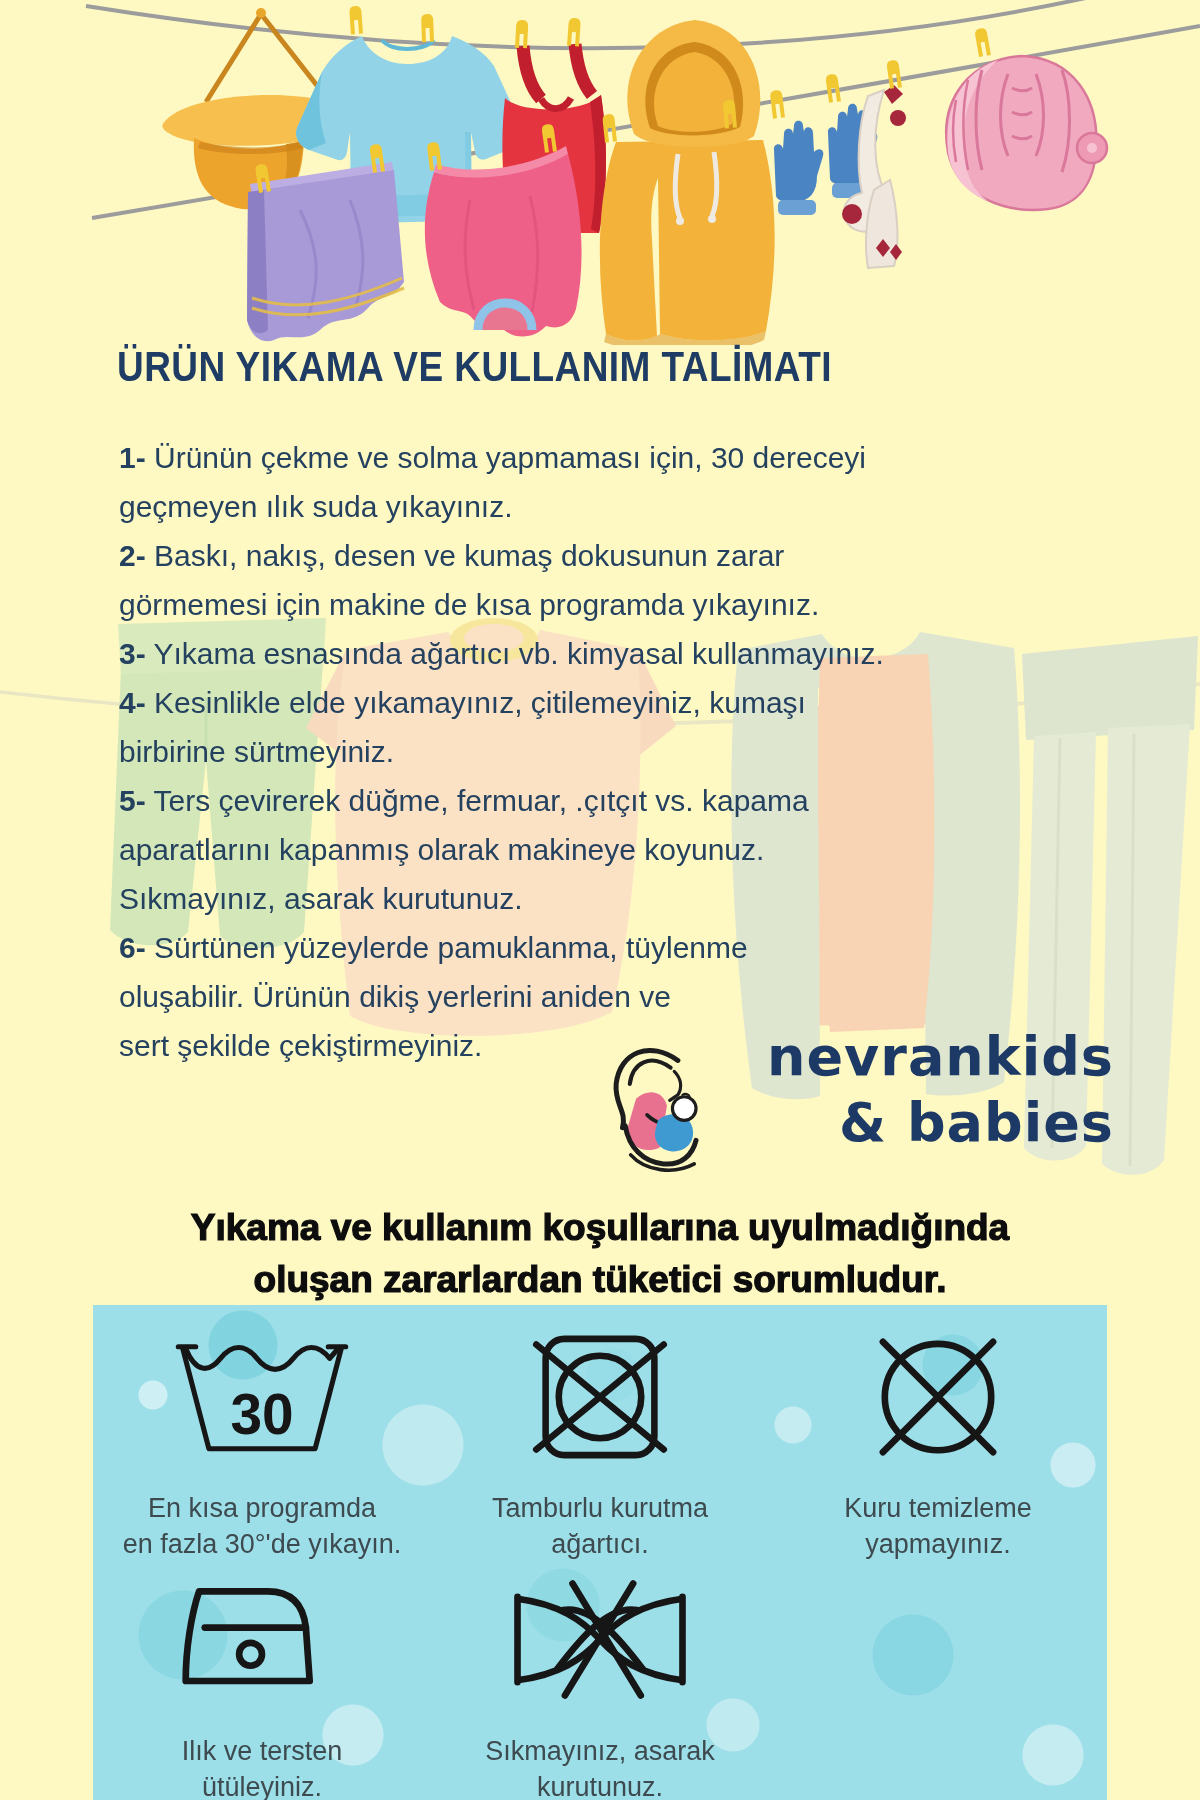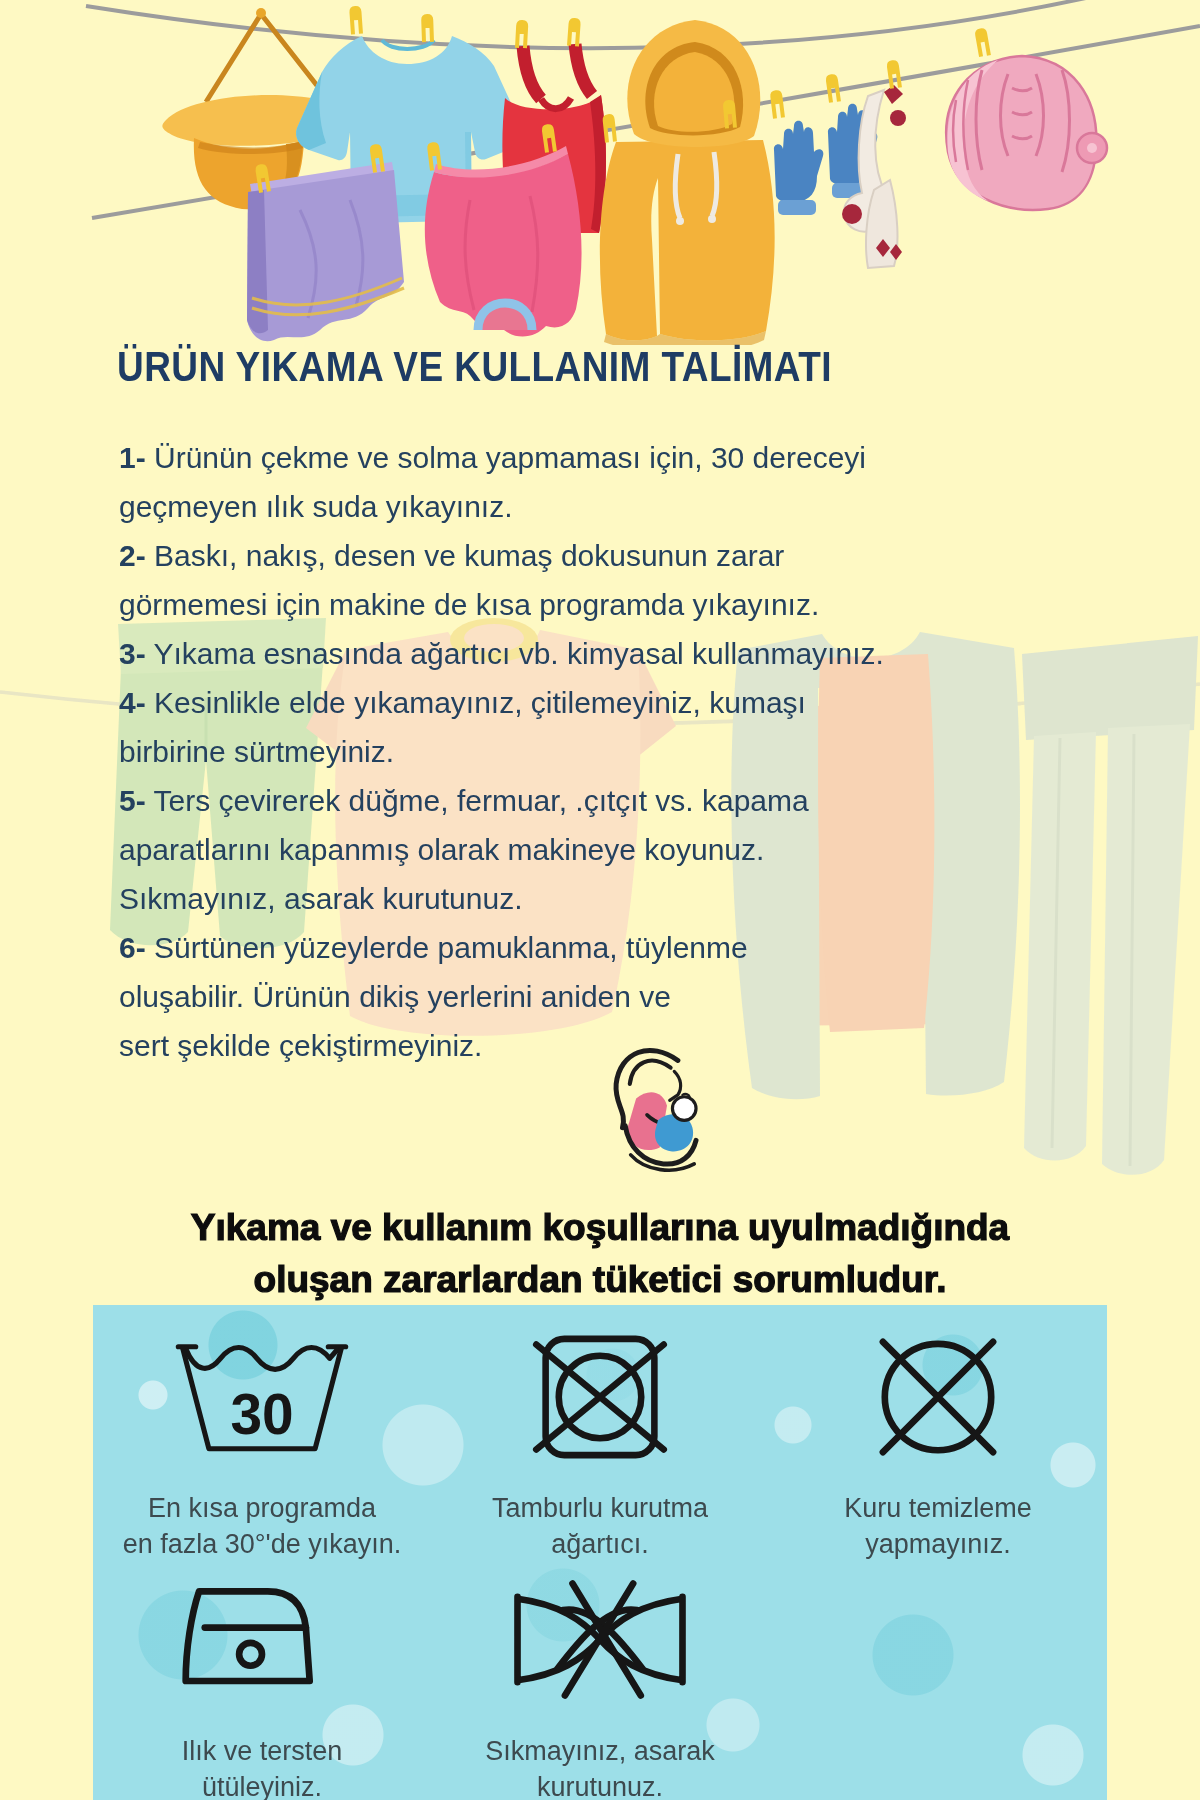--- a/index.html
+++ b/index.html
@@ -247,20 +247,24 @@
       <path d="M80 32 C58 16 38 26 35 50" stroke="#1d1d1d" stroke-width="4.5" fill="none" stroke-linecap="round"></path>
       <path d="M84 36 C92 44 93 54 88 62 L79 68" stroke="#1d1d1d" stroke-width="3.5" fill="none" stroke-linecap="round"></path>
       <path d="M42 66 C56 54 72 58 76 74 L68 120 C50 128 34 118 32 100 Z" fill="#e8718f"></path>
       <path d="M30 96 C34 120 50 136 72 138 C92 140 104 128 108 112" stroke="#1d1d1d" stroke-width="5.5" fill="none" stroke-linecap="round"></path>
       <path d="M54 84 C64 94 80 98 94 94" stroke="#1d1d1d" stroke-width="4" fill="none" stroke-linecap="round"></path>
       <path d="M66 90 C80 78 100 82 104 98 C108 114 96 126 80 124 C66 122 60 110 64 98 Z" fill="#3f9ad2"></path>
       <circle cx="95" cy="77" r="13" fill="#ffffff" stroke="#1d1d1d" stroke-width="3.5"></circle>
       <path d="M93 62 C96 60 100 61 101 64" stroke="#1d1d1d" stroke-width="2.5" fill="none" stroke-linecap="round"></path>
       <path d="M36 128 C52 146 84 150 106 138" stroke="#1d1d1d" stroke-width="4" fill="none" stroke-linecap="round"></path>
     </svg>
+    <div class="logo-text">
+      <div>nevrankids</div>
+      <div>&amp; babies</div>
+    </div>
   </div>
 
   <div class="disclaimer">Yıkama ve kullanım koşullarına uyulmadığında
 oluşan zararlardan tüketici sorumludur.</div>
 
   <div class="care-panel">
     <div class="care-grid" id="care-grid">
         <div class="care-cell">
           <div class="icon-box">
             <svg width="182" height="124" viewBox="0 0 250 170">

